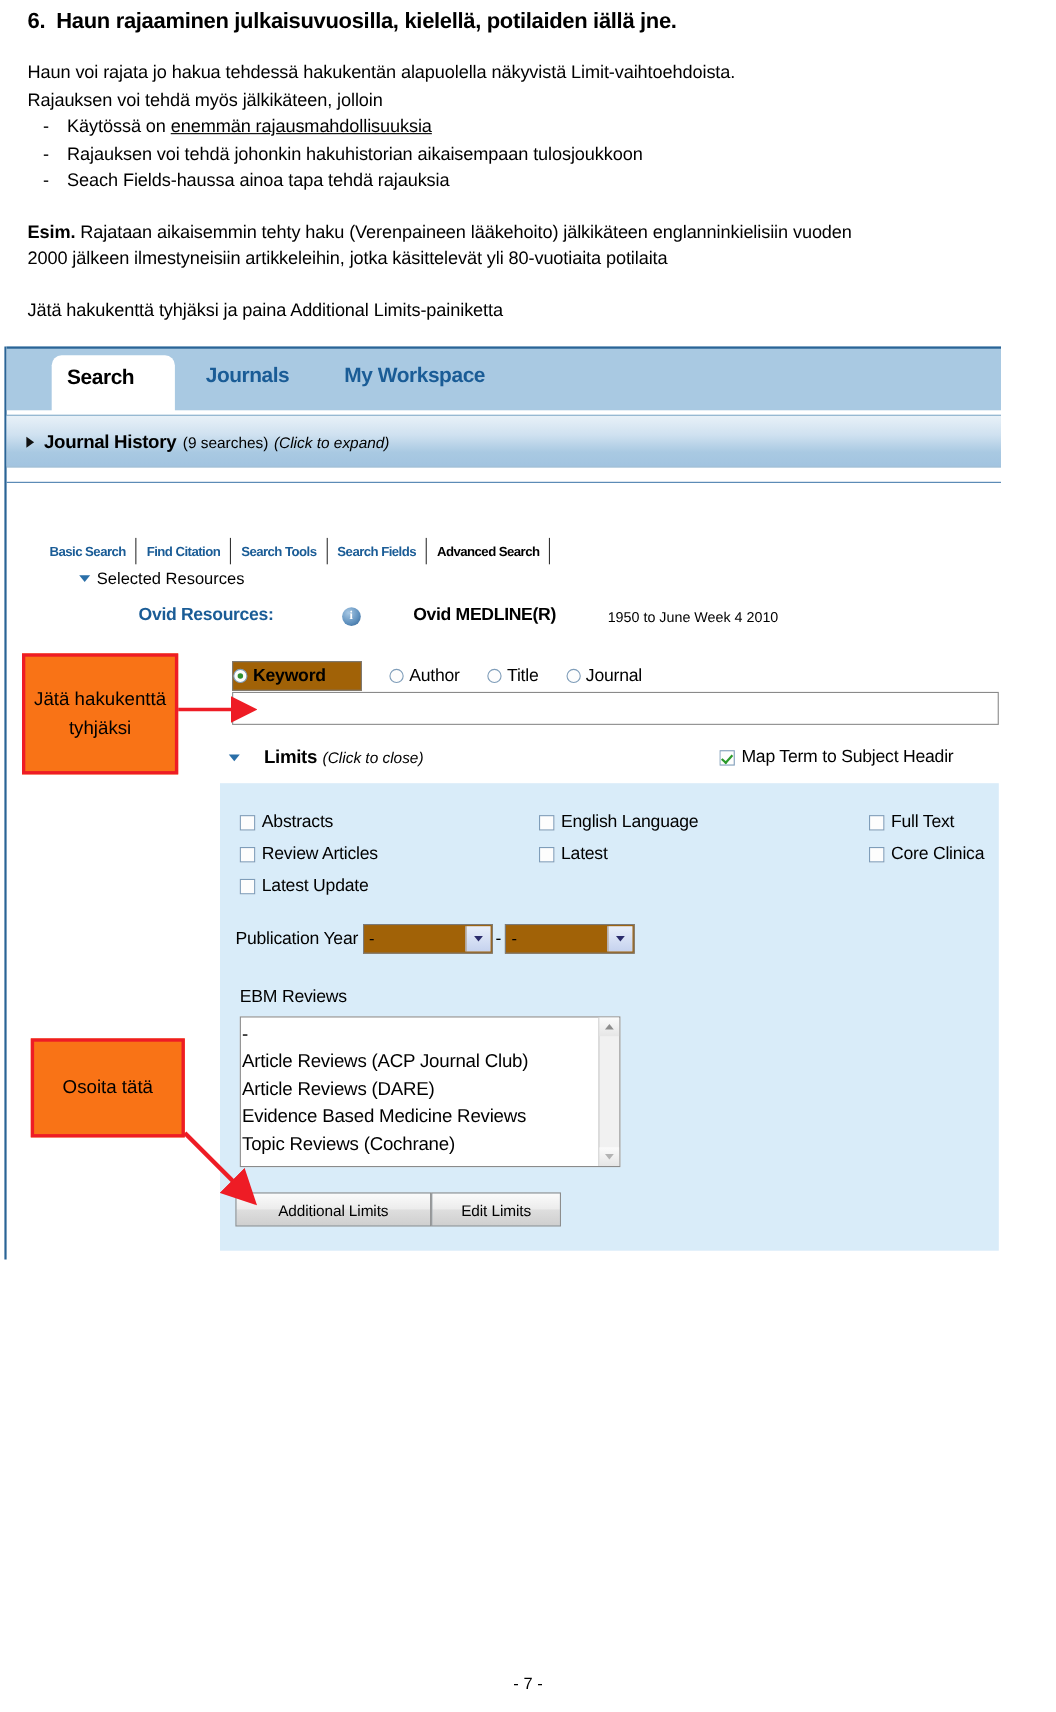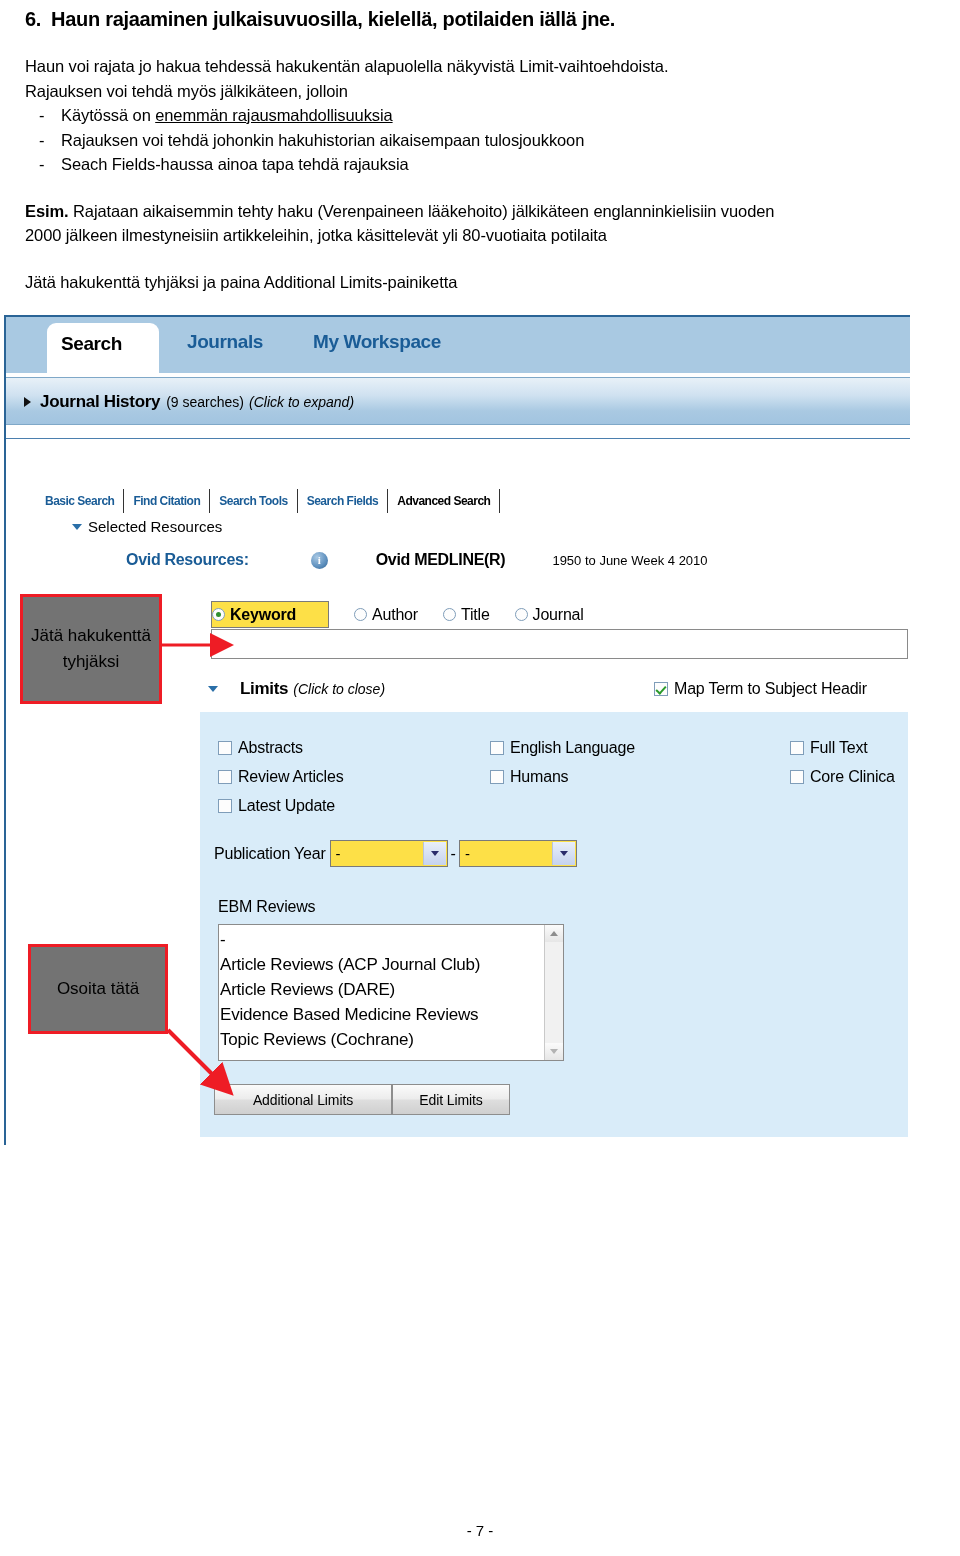--- a/index.html
+++ b/index.html
@@ -322,21 +322,21 @@
     left: 14px;
     top: 128px;
     display: flex;
     align-items: center;
     white-space: nowrap;
   }
   .pub-label { font-size: 16px; letter-spacing: -0.2px; margin-right: 4px; }
   .sel {
     width: 118px;
     height: 27px;
-    background: #fde047;
+    background: #a16207;
     border: 1px solid #7a7a7a;
     box-sizing: border-box;
     position: relative;
     display: flex;
     align-items: center;
   }
   .sel-val { font-size: 15px; padding-left: 5px; }
   .sel-arrow {
     position: absolute;
     right: 1px; top: 1px;
@@ -435,21 +435,21 @@
     justify-content: center;
     color: #000;
   }
   .btn-additional { width: 178px; }
   .btn-edit { width: 118px; }
 
   
   .anno {
     position: absolute;
     border: 3px solid #ee1c25;
-    background: #737373;
+    background: #f97316;
     box-sizing: border-box;
     display: flex;
     align-items: center;
     justify-content: center;
     text-align: center;
     font-size: 17px;
     line-height: 26px;
     color: #000;
     z-index: 5;
   }
@@ -598,21 +598,21 @@
     <span class="cbx"></span>
     <span class="cb-label">Latest Update</span>
   </div>
 
   <div class="cbrow c2 r1">
     <span class="cbx"></span>
     <span class="cb-label">English Language</span>
   </div>
   <div class="cbrow c2 r2">
     <span class="cbx"></span>
-    <span class="cb-label">Humans</span>
+    <span class="cb-label">Latest</span>
   </div>
 
   <div class="cbrow c3 r1">
     <span class="cbx"></span>
     <span class="cb-label">Full Text</span>
   </div>
   <div class="cbrow c3 r2">
     <span class="cbx"></span>
     <span class="cb-label">Core Clinica</span>
   </div>

